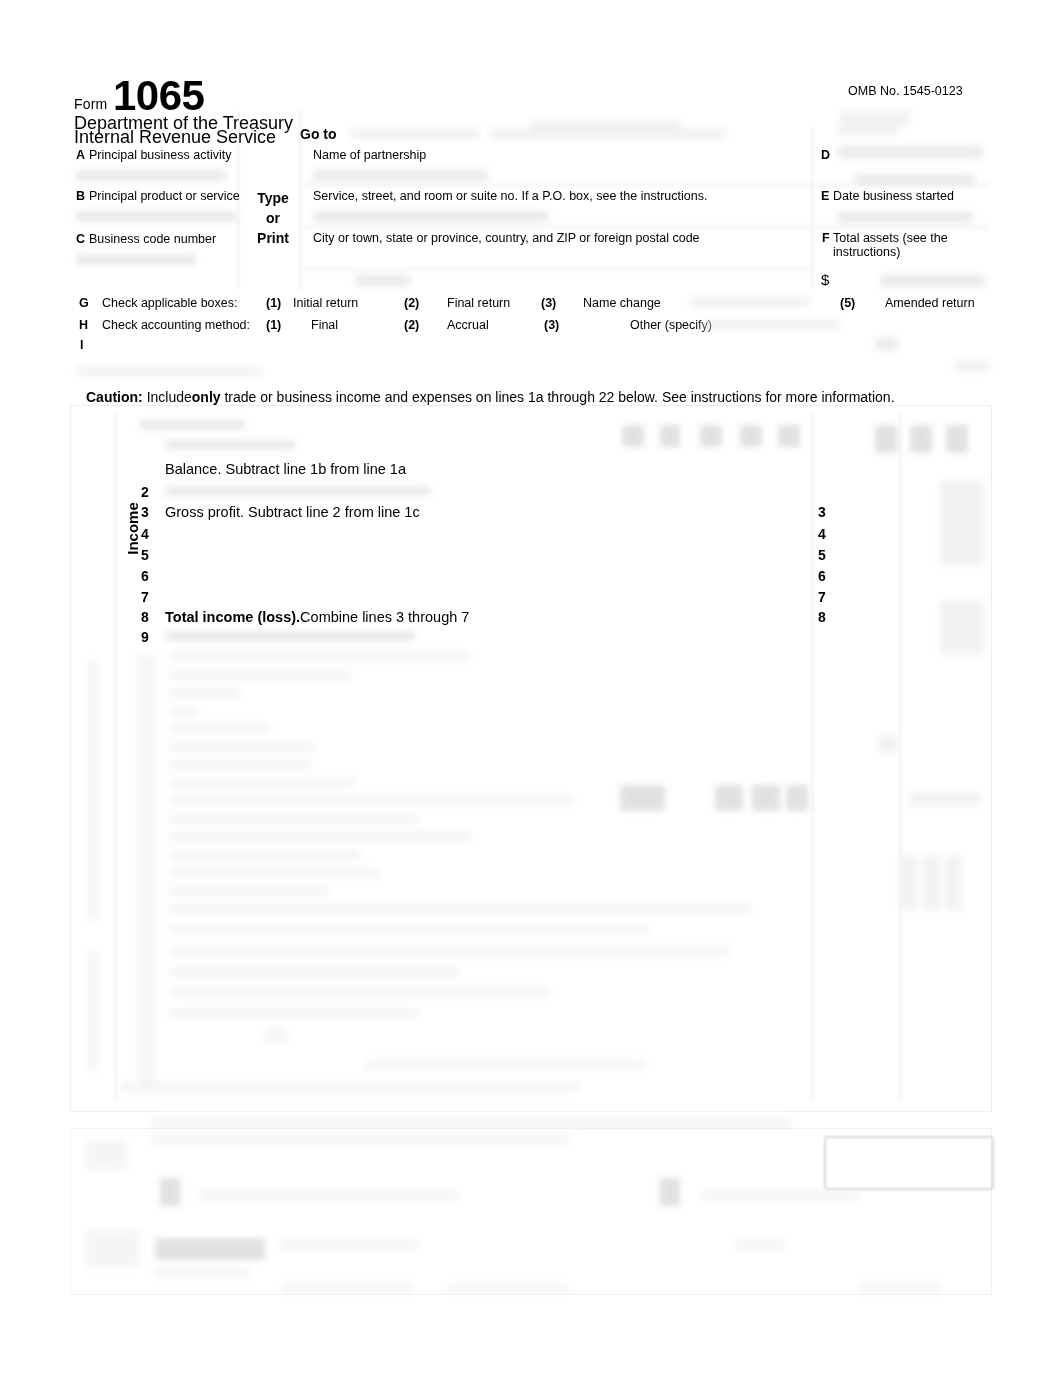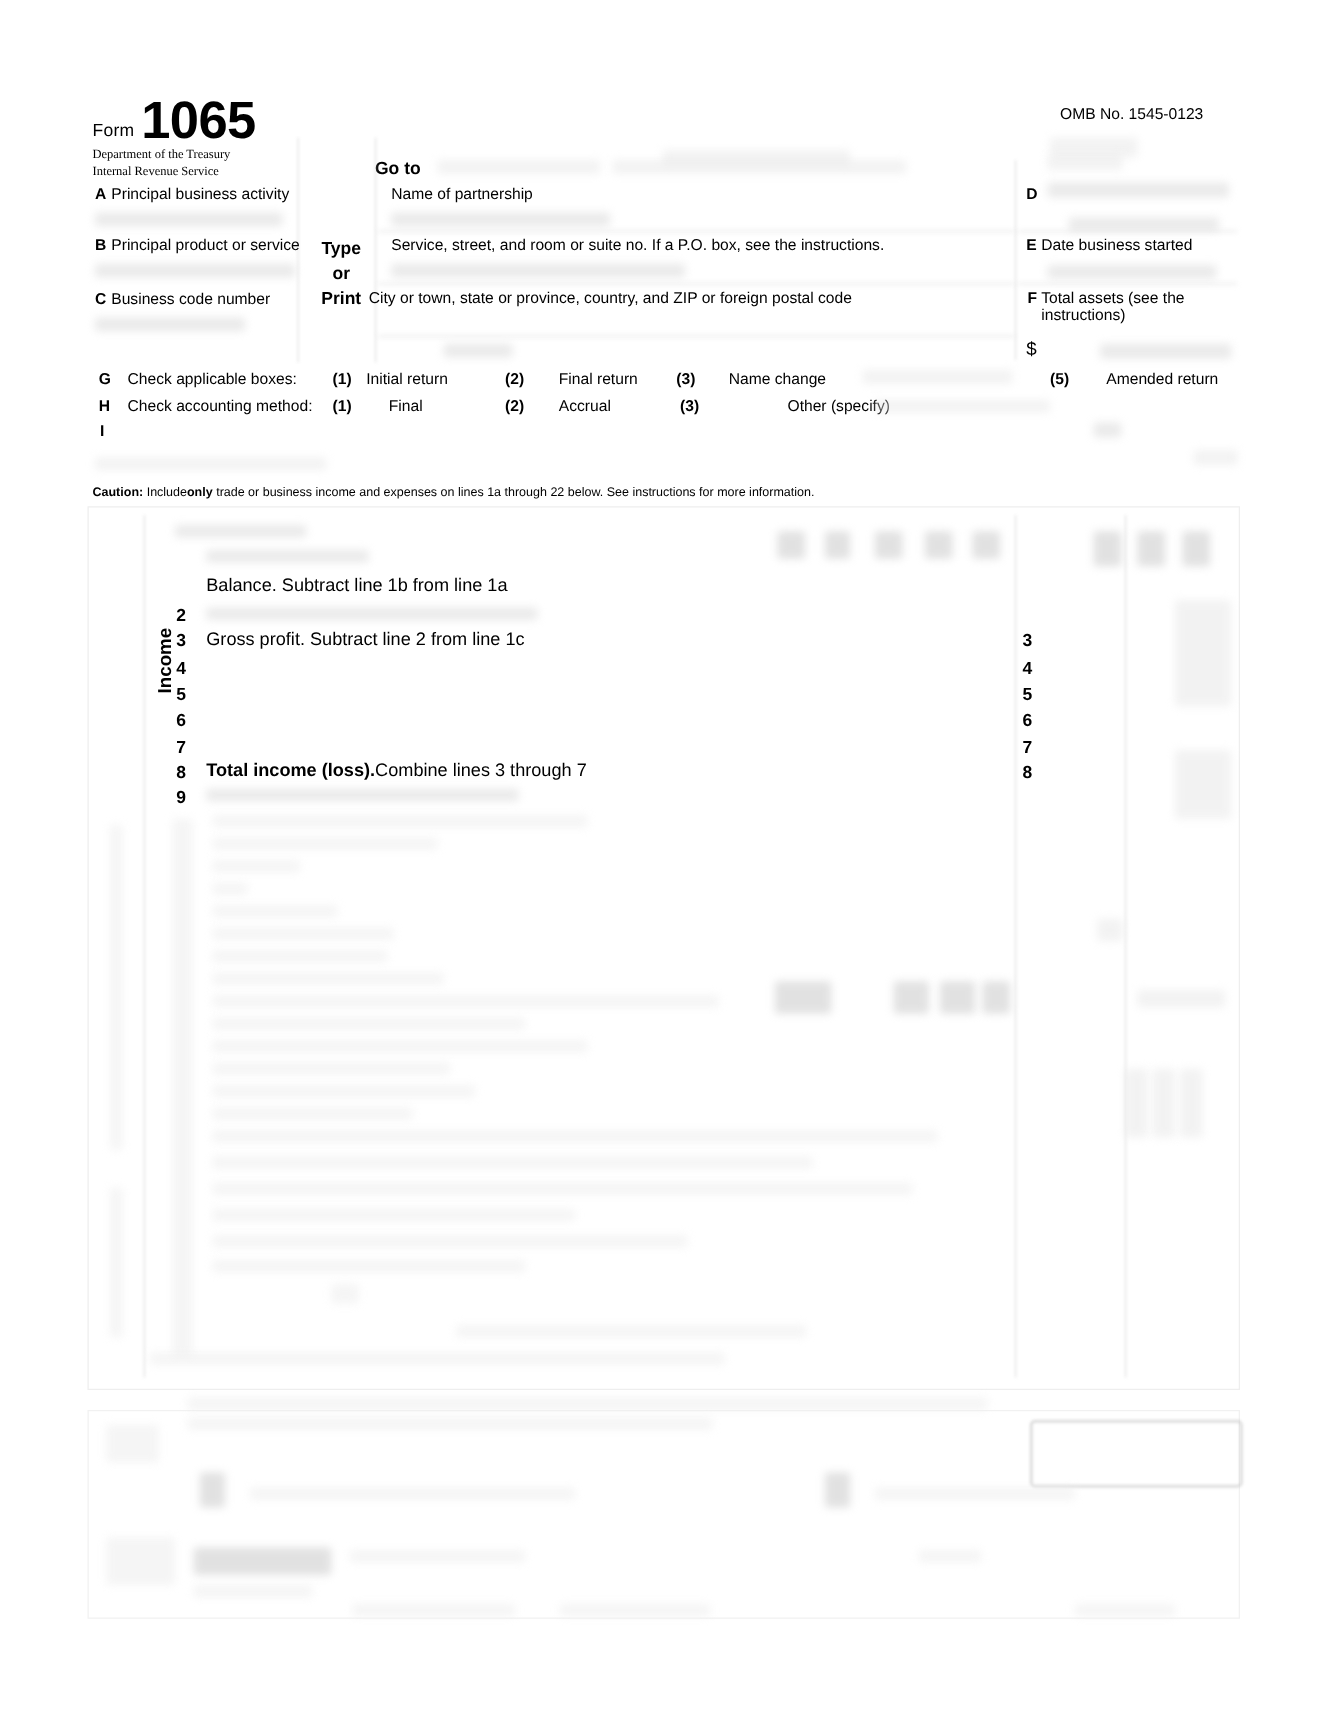--- a/index.html
+++ b/index.html
@@ -40,21 +40,21 @@
   .hdr-form-label {
     position: absolute; left: 74px; top: 96px;
     font-size: 14px; letter-spacing: .2px;
   }
   .hdr-1065 {
     position: absolute; left: 113px; top: 72px;
     font-size: 42px; font-weight: bold; letter-spacing: -.5px;
   }
   .hdr-dept {
     position: absolute; left: 74px; top: 117px;
-    font-size: 10px; line-height: 13.5px; font-family: Liberation Serif, serif;
+    font-size: 18px; line-height: 13.5px;
   }
   .hdr-title {
     position: absolute; left: 340px; top: 78px;
     font-size: 23px; font-weight: bold; letter-spacing: -.2px;
   }
   .hdr-omb {
     position: absolute; left: 848px; top: 84px;
     font-size: 12.5px;
   }
   .hdr-goto {
@@ -79,22 +79,22 @@
     width: 46px; text-align: center;
     font-size: 14px; font-weight: bold; line-height: 20px;
   }
 
   
   .row-lbl { position: absolute; font-size: 12.5px; }
   .num { font-weight: bold; }
 
   
   .caution {
-    position: absolute; left: 74px; top: 389px;
-    font-size: 10px;
+    position: absolute; left: 86px; top: 389px;
+    font-size: 14px;
   }
 
   
   .income-vert {
     position: absolute;
     left: 72px; top: 520px;
     width: 120px;
     transform: rotate(-90deg);
     transform-origin: 50% 50%;
     text-align: center;
@@ -186,21 +186,21 @@
     <span>or</span><br>
     <span>Print</span>
   </div>
 
   <div class="lbl" style="left:313px; top:148px;">Name of partnership</div>
   <div class="blur" style="left:313px; top:170px; width:175px; height:11px;"></div>
 
   <div class="lbl" style="left:313px; top:189px;">Service, street, and room or suite no. If a P.O. box, see the instructions.</div>
   <div class="blur" style="left:313px; top:211px; width:235px; height:11px;"></div>
 
-  <div class="lbl" style="left:295px; top:231px;">City or town, state or province, country, and ZIP or foreign postal code</div>
+  <div class="lbl" style="left:313px; top:231px;">City or town, state or province, country, and ZIP or foreign postal code</div>
   <div class="blur" style="left:355px; top:275px; width:55px; height:11px;"></div>
 
   <div class="blur rule" style="left:302px; top:184px; width:510px; height:2px;"></div>
   <div class="blur rule" style="left:302px; top:226px; width:510px; height:2px;"></div>
   <div class="blur rule" style="left:302px; top:268px; width:510px; height:2px;"></div>
 
   <div class="ltr" style="left:821px; top:148px;">D</div>
   <div class="blur" style="left:838px; top:146px; width:145px; height:12px;"></div>
   <div class="blur light" style="left:838px; top:124px; width:60px; height:12px;"></div>
   <div class="blur" style="left:855px; top:174px; width:120px; height:11px;"></div>

